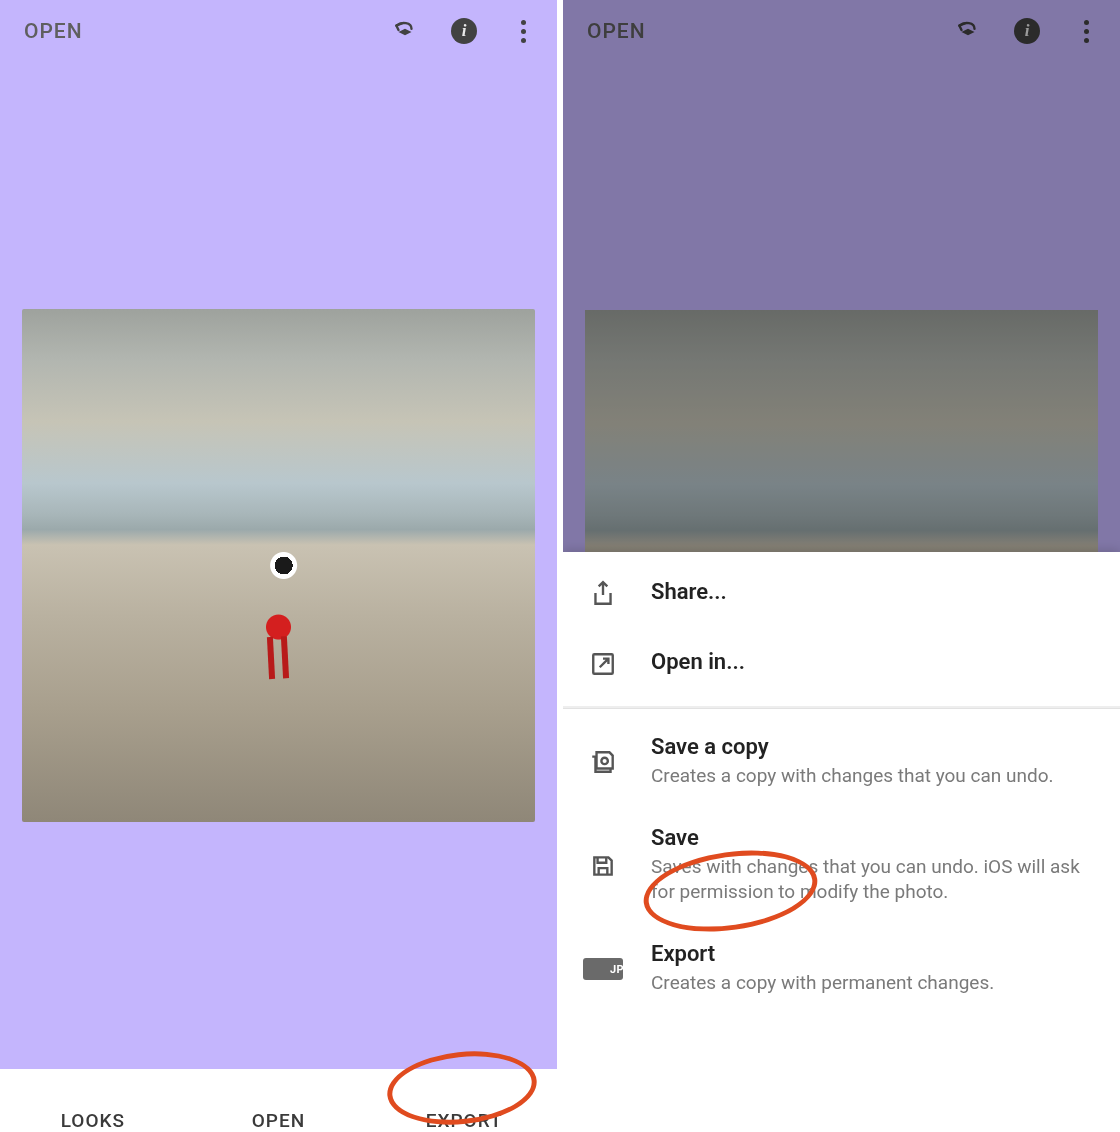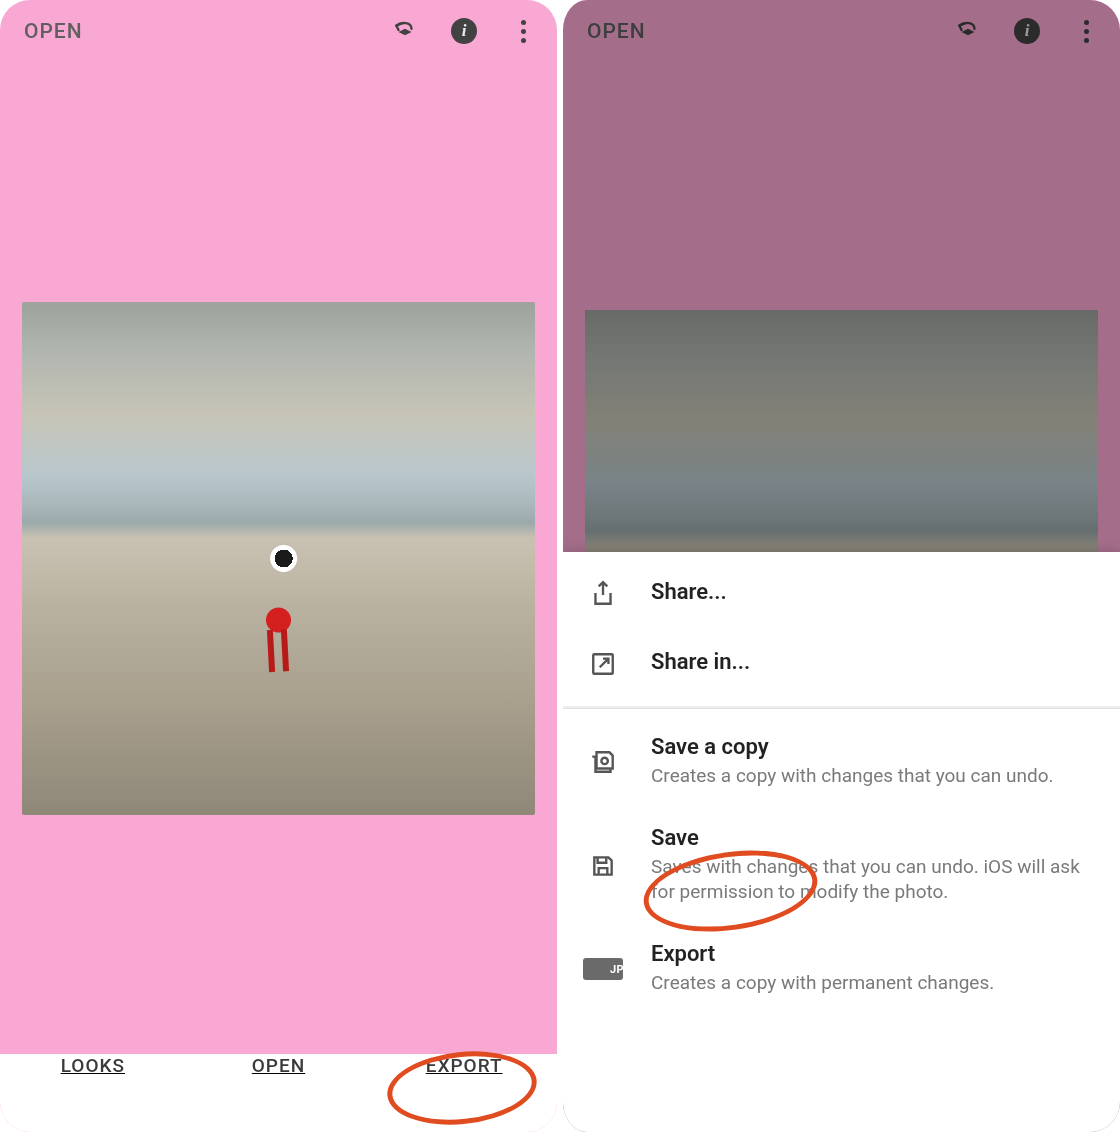--- a/index.html
+++ b/index.html
@@ -6,24 +6,23 @@
     body {
       font-family: -apple-system, BlinkMacSystemFont, "Segoe UI", Roboto, Helvetica, Arial, sans-serif;
       width: 1120px; height: 1132px;
       display: flex;
       background: #fff;
     }
     .pane {
       flex: 1;
       display: flex;
       flex-direction: column;
-      background: #f9a8d4;
+      background: #c4b5fd;
       position: relative;
       overflow: hidden;
-      border-radius: 30px;
     }
     .pane + .pane { border-left: 6px solid #fff; }
     .topbar {
       height: 62px;
       display: flex;
       align-items: center;
       padding: 0 20px 0 24px;
       justify-content: space-between;
     }
     .open-label {
@@ -62,26 +61,25 @@
     .photo::after {
       content: "";
       position: absolute;
       left: 48%; top: 64%;
       width: 6px; height: 42px;
       background: #b81a1a;
       box-shadow: 14px 0 0 #b81a1a;
       transform: rotate(-3deg);
     }
     .bottombar {
-      height: 78px;
+      height: 63px;
       background: #fff;
       display: flex;
-      align-items: flex-start;
-      position: relative;
-      text-decoration: underline;
+      align-items: flex-end;
+      position: relative;
     }
     .tab {
       flex: 1;
       text-align: center;
       font-size: 19px;
       font-weight: 500;
       letter-spacing: 1px;
       color: #3a3a3a;
       cursor: pointer;
     }
@@ -228,21 +226,21 @@
           </div>
       </div>
       <div class="sheet-item">
         <div class="iti">
           <svg width="26" height="26" viewBox="0 0 24 24" fill="none" stroke="#555" stroke-width="2.2">
             <rect x="3" y="3" width="18" height="18" rx="1"></rect>
             <path d="M9 15 L17 7 M12 7 L17 7 L17 12"></path>
           </svg>
         </div>
         <div class="txt">
-            <div class="title">Share in...</div>
+            <div class="title">Open in...</div>
           </div>
       </div>
     </div>
 
     <div class="sheet-divider"></div>
 
     <div class="sheet-section">
       <div class="sheet-item">
         <div class="iti">
           <svg width="28" height="28" viewBox="0 0 26 26" fill="none" stroke="#555" stroke-width="2.2">

